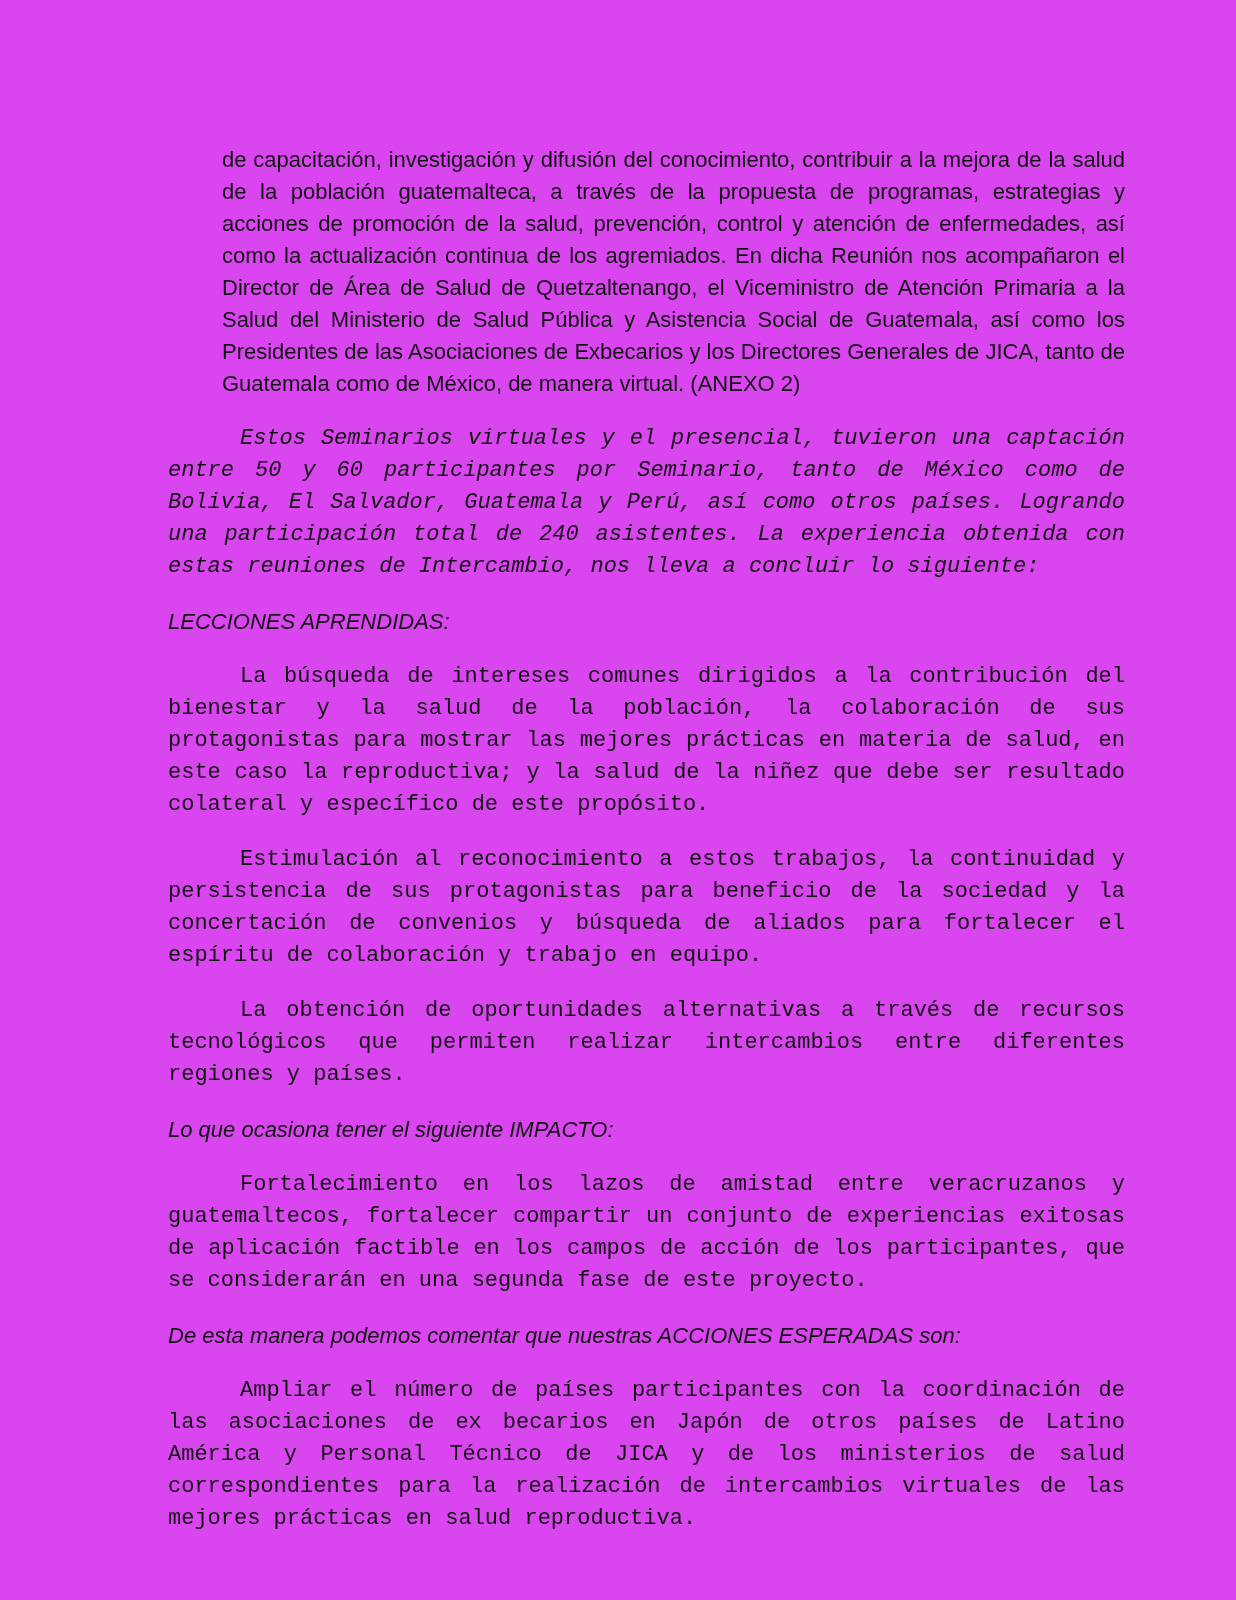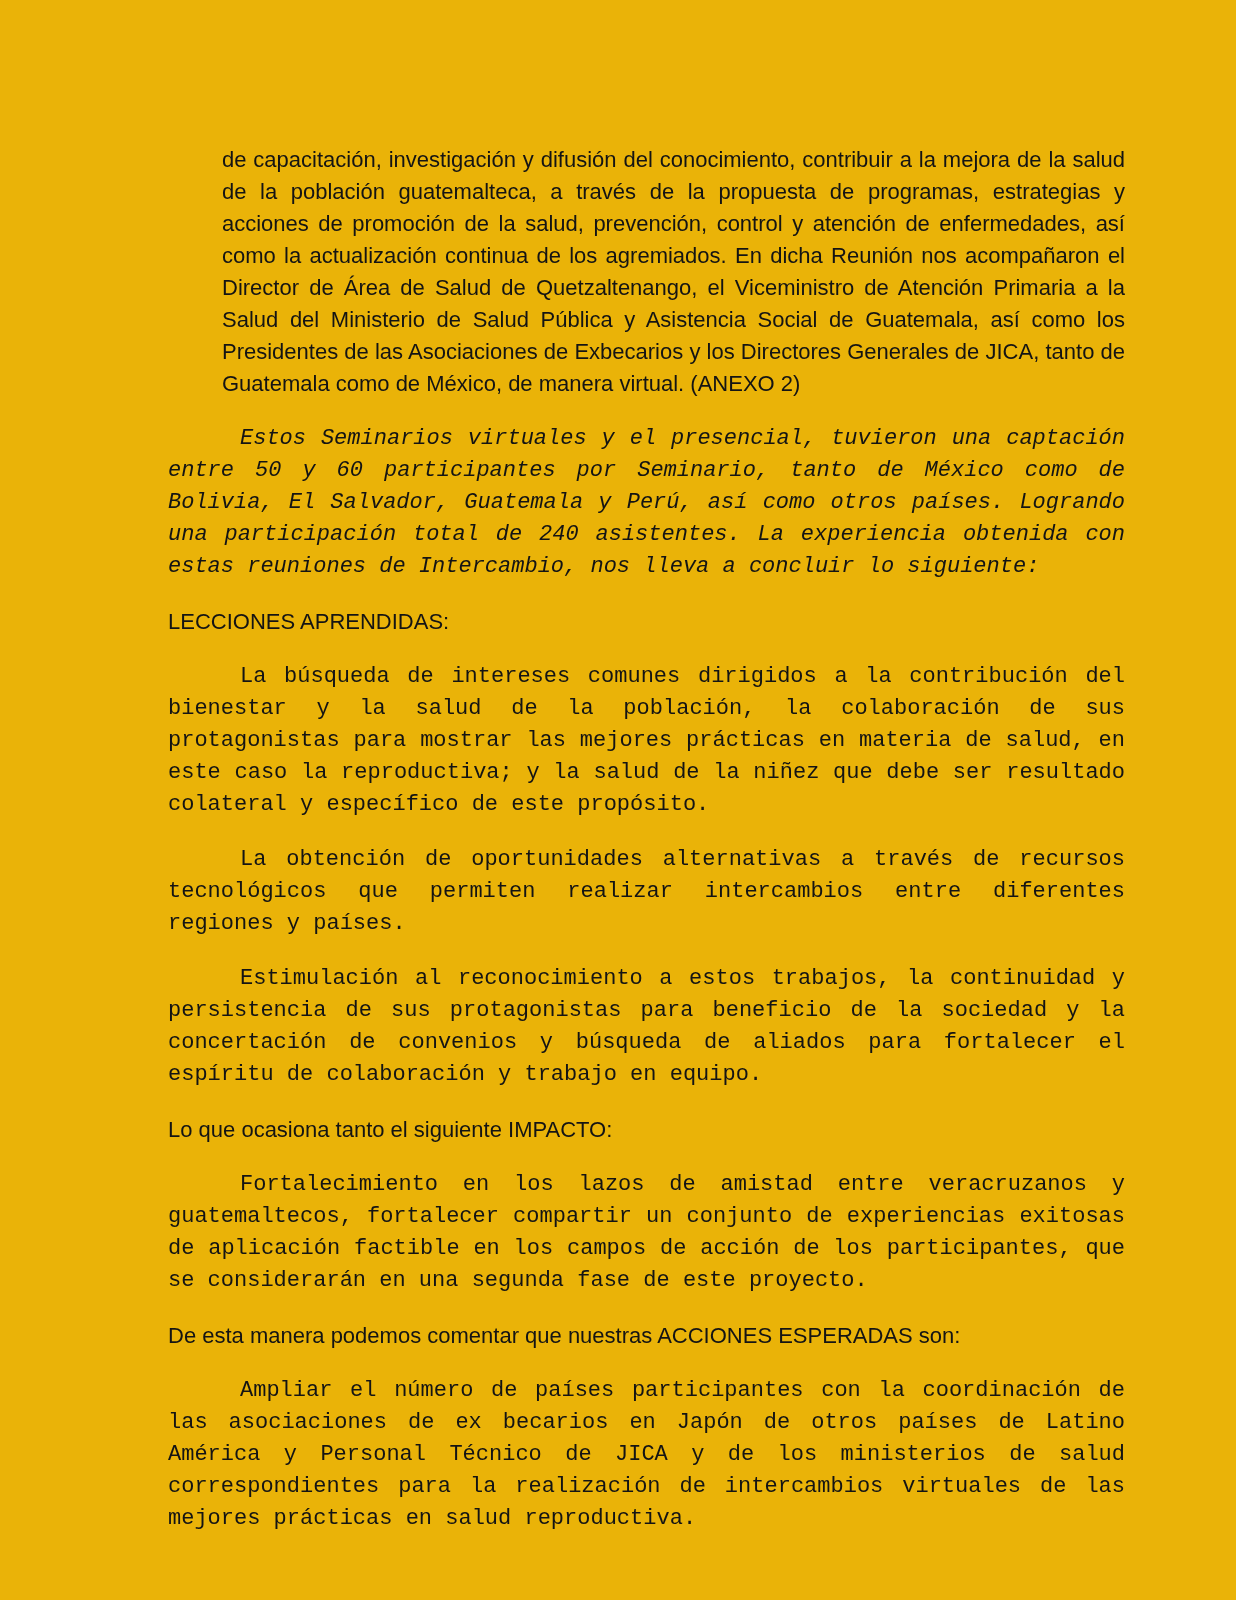--- a/index.html
+++ b/index.html
@@ -5,21 +5,21 @@
   html, body {
     margin: 0;
     padding: 0;
     background: #ffffff;
   }
   .page {
     position: relative;
     width: 1236px;
     height: 1600px;
     margin: 0;
-    background: #eab308;
+    background: #d946ef;
     box-sizing: border-box;
     padding: 144px 111px 0 168px;
     overflow: hidden;
     font-family: "Liberation Sans", "DejaVu Sans", sans-serif;
     font-size: 22px;
     line-height: 32px;
     color: #141414;
     text-align: justify;
   }
   .para {
@@ -31,38 +31,39 @@
   }
   .para.indent {
     text-indent: 72px;
     font-family: Liberation Mono, monospace;
   }
   .para.italic {
     font-style: italic;
   }
   .para.heading {
     text-align: left;
+    font-style: italic;
   }
 </style>
 </head>
 <body>
 
 <div class="page">
   <p class="para blockquote">de capacitación, investigación y difusión del conocimiento, contribuir a la mejora de la salud de la población guatemalteca, a través de la propuesta de programas, estrategias y acciones de promoción de la salud, prevención, control y atención de enfermedades, así como la actualización continua de los agremiados. En dicha Reunión nos acompañaron el Director de Área de Salud de Quetzaltenango, el Viceministro de Atención Primaria a la Salud del Ministerio de Salud Pública y Asistencia Social de Guatemala, así como los Presidentes de las Asociaciones de Exbecarios y los Directores Generales de JICA, tanto de Guatemala como de México, de manera virtual. (ANEXO 2)</p>
 
   <p class="para indent italic">Estos Seminarios virtuales y el presencial, tuvieron una captación entre 50 y 60 participantes por Seminario, tanto de México como de Bolivia, El Salvador, Guatemala y Perú, así como otros países. Logrando una participación total de 240 asistentes. La experiencia obtenida con estas reuniones de Intercambio, nos lleva a concluir lo siguiente:</p>
 
   <p class="para heading">LECCIONES APRENDIDAS:</p>
 
   <p class="para indent">La búsqueda de intereses comunes dirigidos a la contribución del bienestar y la salud de la población, la colaboración de sus protagonistas para mostrar las mejores prácticas en materia de salud, en este caso la reproductiva; y la salud de la niñez que debe ser resultado colateral y específico de este propósito.</p>
 
+  <p class="para indent">Estimulación al reconocimiento a estos trabajos, la continuidad y persistencia de sus protagonistas para beneficio de la sociedad y la concertación de convenios y búsqueda de aliados para fortalecer el espíritu de colaboración y trabajo en equipo.</p>
+
   <p class="para indent">La obtención de oportunidades alternativas a través de recursos tecnológicos que permiten realizar intercambios entre diferentes regiones y países.</p>
 
-  <p class="para indent">Estimulación al reconocimiento a estos trabajos, la continuidad y persistencia de sus protagonistas para beneficio de la sociedad y la concertación de convenios y búsqueda de aliados para fortalecer el espíritu de colaboración y trabajo en equipo.</p>
-
-  <p class="para heading">Lo que ocasiona tanto el siguiente IMPACTO:</p>
+  <p class="para heading">Lo que ocasiona tener el siguiente IMPACTO:</p>
 
   <p class="para indent">Fortalecimiento en los lazos de amistad entre veracruzanos y guatemaltecos, fortalecer compartir un conjunto de experiencias exitosas de aplicación factible en los campos de acción de los participantes, que se considerarán en una segunda fase de este proyecto.</p>
 
   <p class="para heading">De esta manera podemos comentar que nuestras ACCIONES ESPERADAS son:</p>
 
   <p class="para indent">Ampliar el número de países participantes con la coordinación de las asociaciones de ex becarios en Japón de otros países de Latino América y Personal Técnico de JICA y de los ministerios de salud correspondientes para la realización de intercambios virtuales de las mejores prácticas en salud reproductiva.</p>
 </div>
 
 </body></html>

